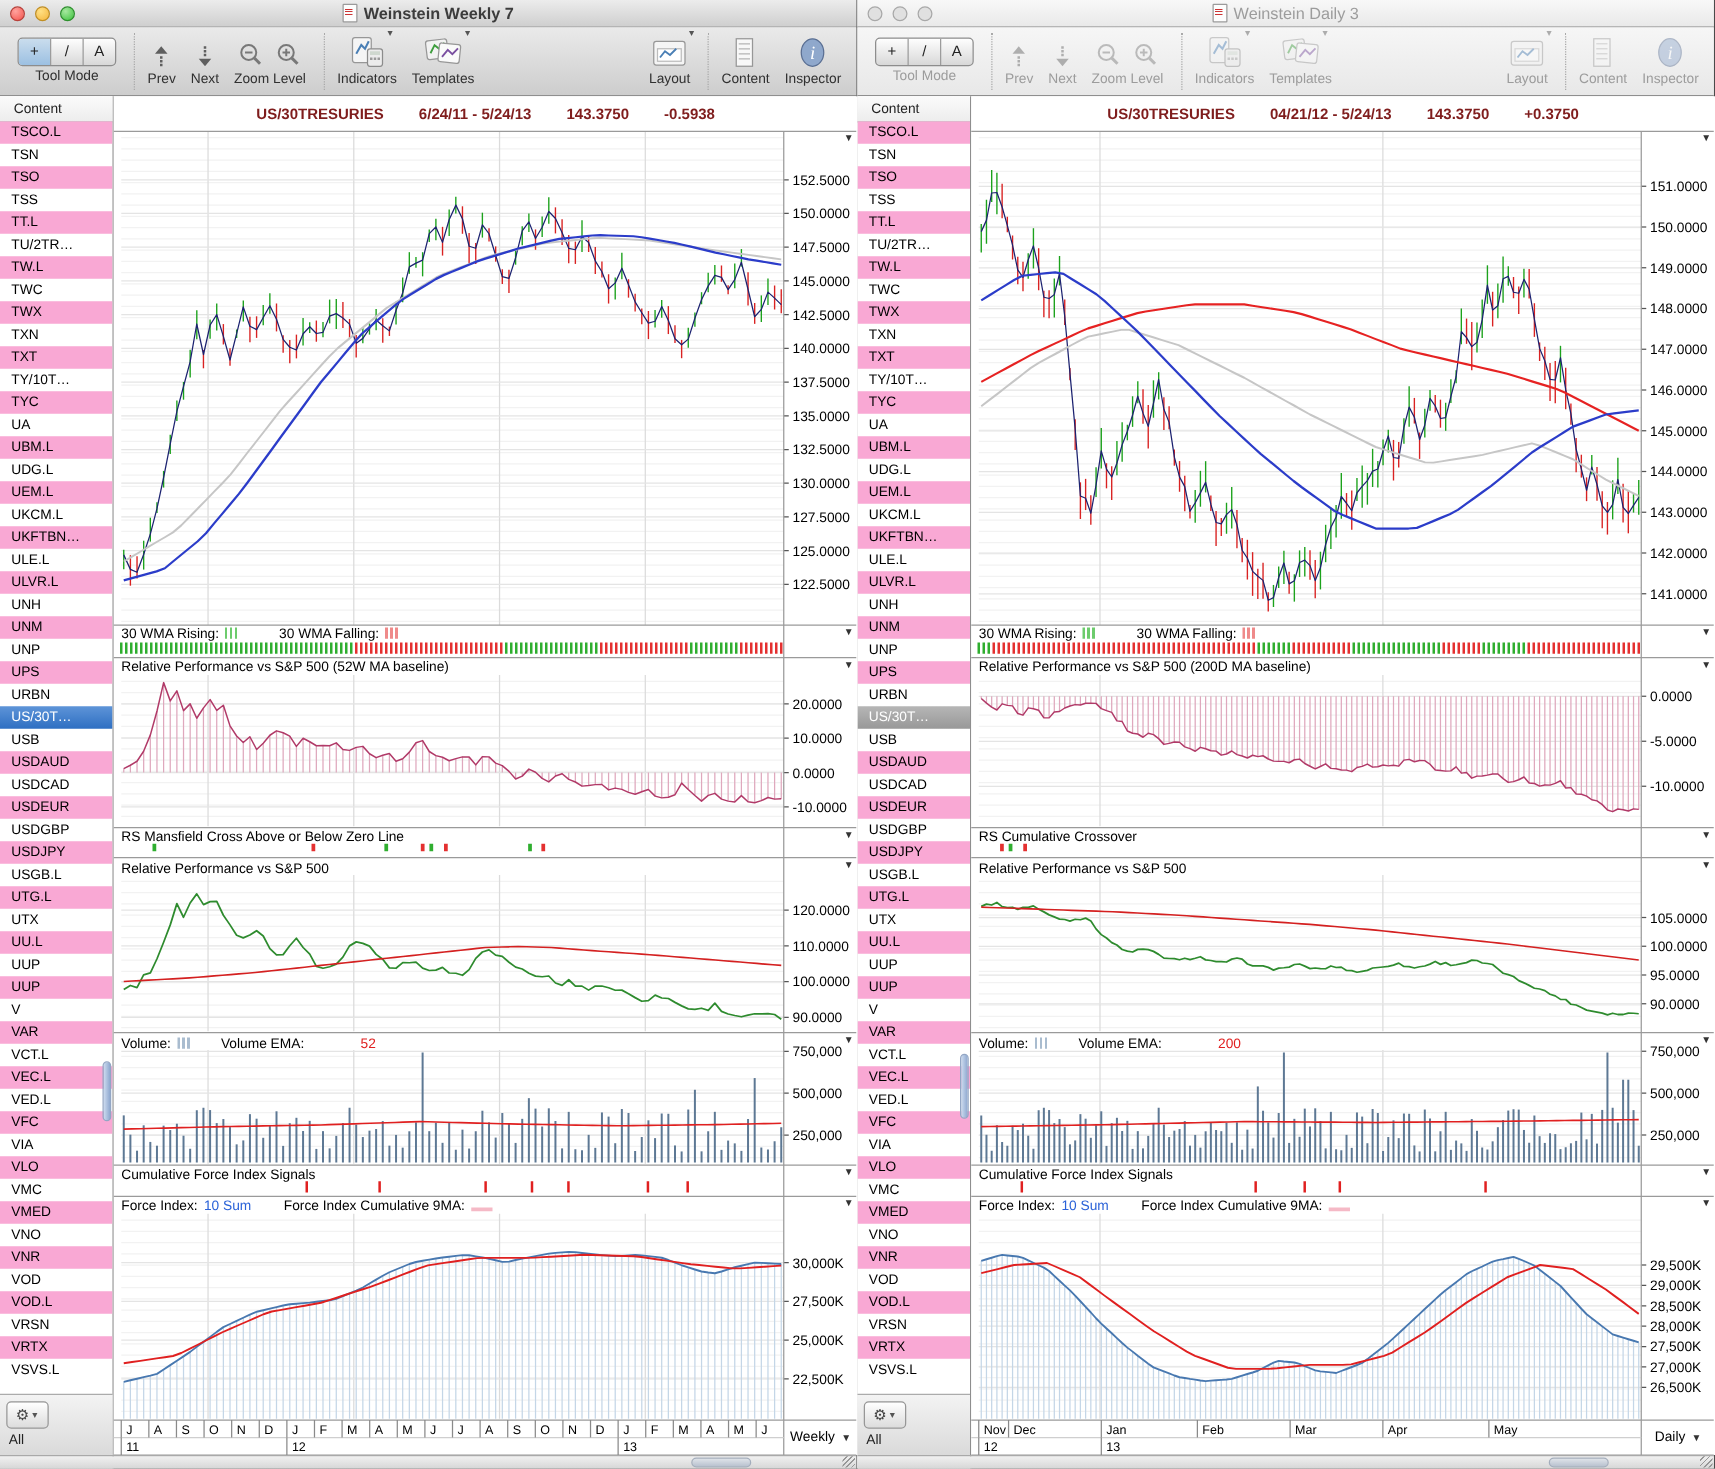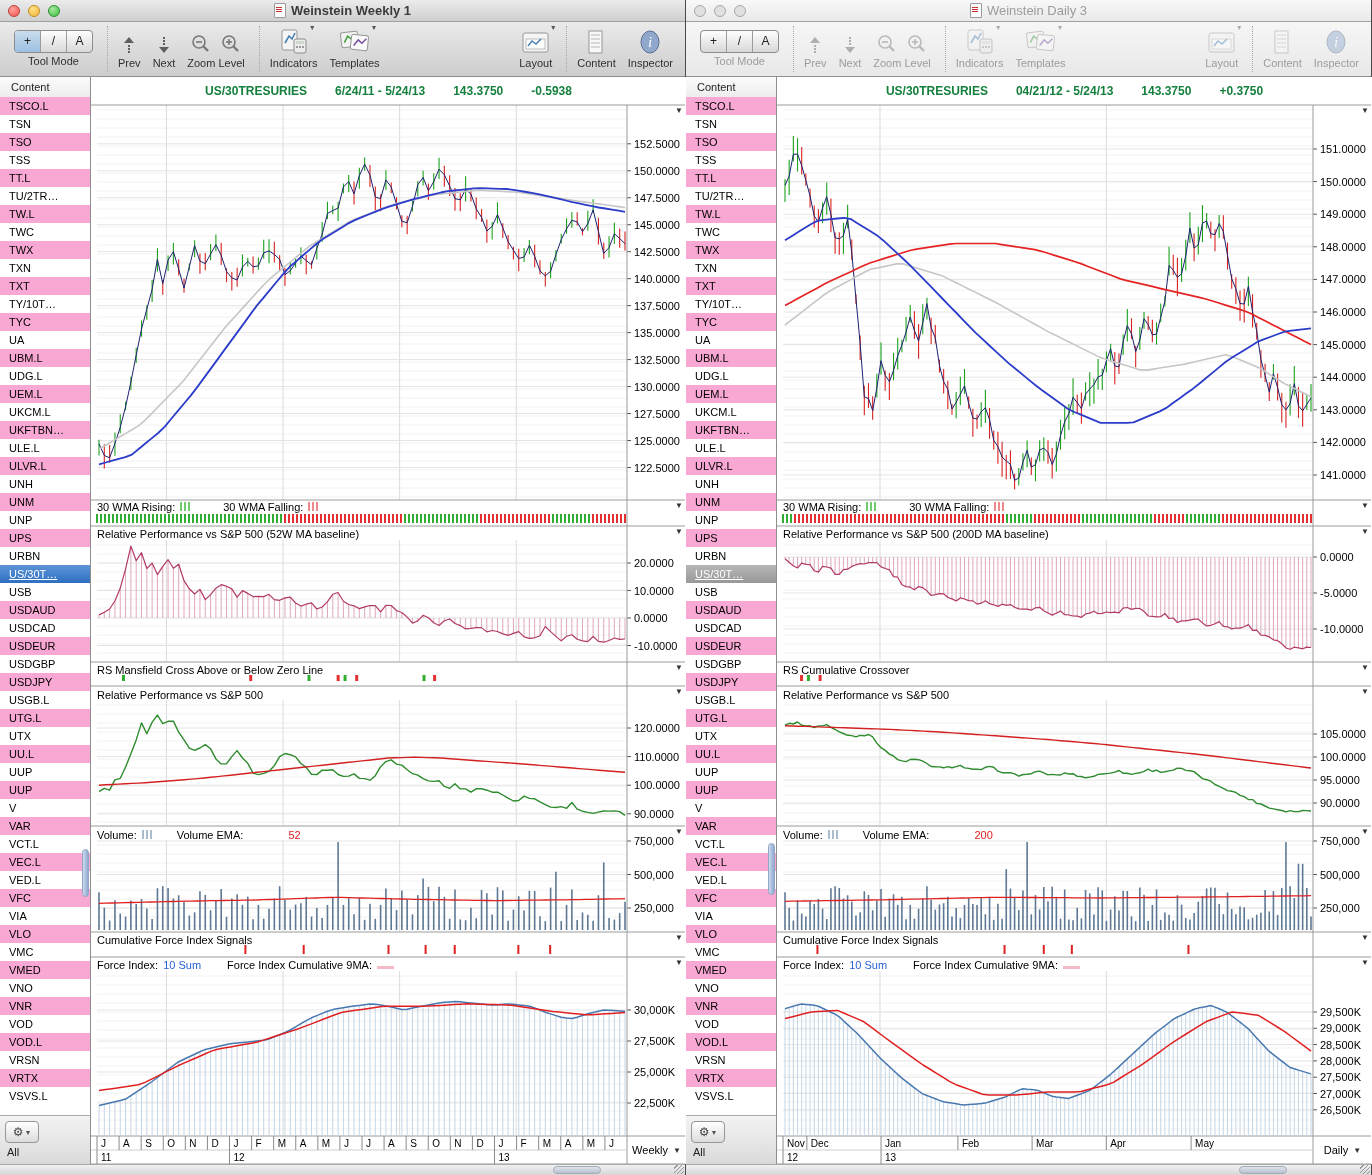--- a/index.html
+++ b/index.html
@@ -34,30 +34,30 @@
   .seg-btn:last-child{border-right:none;}
   .active .seg-btn.sel{background:linear-gradient(#cadded,#9cc0e2);}
   .caret-mini{position:absolute;top:-1px;right:-7px;font-size:7px;color:#555;}
   .spacer{flex:1;}
   
   .sidebar{position:absolute;left:0;top:77px;width:91px;bottom:0;background:#fff;border-right:1px solid #8e8e8e;box-sizing:border-box;}
   .sb-header{height:20px;line-height:20px;font-size:11px;color:#222;padding-left:11px;border-bottom:1px solid #b5b5b5;background:linear-gradient(#fbfbfb,#ededed);}
   .sb-list{position:absolute;top:20px;left:0;right:0;height:1012px;overflow:hidden;}
   .sb-row{height:18px;line-height:18px;font-size:11px;color:#000;padding-left:9px;white-space:nowrap;overflow:hidden;}
   .sb-row.alt{background:#f9a8d4;}
-  .sb-row.sel{background:linear-gradient(#5e94d8,#2e6fc2);color:#fff;text-decoration:underline;}
+  .sb-row.sel{background:linear-gradient(#5e94d8,#2e6fc2);color:#fff;}
   .inactive .sb-row.sel{background:linear-gradient(#b6b6b6,#989898);color:#fff;}
   .sb-thumb{position:absolute;right:1px;top:772px;width:7px;height:48px;border-radius:4px;background:linear-gradient(90deg,#cddbef,#8fa9d0);border:1px solid #93a6c4;box-sizing:border-box;}
   .sb-footer{position:absolute;left:0;right:0;bottom:11px;height:49px;background:linear-gradient(#f3f3f3,#dadada);border-top:1px solid #ababab;box-sizing:border-box;}
   .gear-btn{width:32px;height:20px;border:1px solid #979797;border-radius:4px;background:linear-gradient(#ffffff,#dcdcdc);display:flex;align-items:center;justify-content:center;font-size:12px;color:#444;margin:5px 0 3px 5px;gap:1px;}
   .gear-caret{font-size:7px;color:#555;}
   .sb-all{font-size:11px;color:#222;padding-left:7px;}
   
   .chart-bg{position:absolute;left:91px;top:77px;width:595px;height:1087px;background:#fff;}
-  .chart-header{position:absolute;left:91px;top:77px;width:595px;height:28px;display:flex;align-items:center;justify-content:center;gap:28px;font-size:12px;font-weight:700;color:#15803d;}
+  .chart-header{position:absolute;left:91px;top:77px;width:595px;height:28px;display:flex;align-items:center;justify-content:center;gap:28px;font-size:12px;font-weight:700;color:#7f1d1d;}
   .chart-svg{position:absolute;left:0;top:0;pointer-events:none;}
   .prow{position:absolute;left:97px;height:13px;font-size:11px;color:#000;display:flex;align-items:center;gap:5px;white-space:nowrap;}
   .prow.wma{top:500px}.prow.rp1{top:527px}.prow.mans{top:663px}.prow.rp2{top:688px}
   .prow.vol{top:828px}.prow.cfis{top:933px}.prow.fi{top:958px}
   .gl{display:inline-block;width:11px;height:9px;}
   .gl.g{background:repeating-linear-gradient(90deg,#6dcc6d 0 2px,transparent 2px 4px);}
   .gl.r{background:repeating-linear-gradient(90deg,#ef8a8a 0 2px,transparent 2px 4px);}
   .gl.b{background:repeating-linear-gradient(90deg,#a9bccf 0 2px,transparent 2px 4px);}
   .red-val{color:#e02020;margin-left:40px;}
   .blue-val{color:#2a62d8;}
@@ -76,21 +76,21 @@
 
   <section class="window active" id="win0" style="left:0">
     <header class="titlebar">
       <div class="traffic">
         <span class="tl close"></span>
         <span class="tl min"></span>
         <span class="tl max"></span>
       </div>
       <div class="title-wrap">
         <span class="doc-icon"></span>
-        <span class="title">Weinstein Weekly 1</span>
+        <span class="title">Weinstein Weekly 7</span>
       </div>
     </header>
     <div class="toolbar">
       <div class="titem">
         <div class="seg">
           <span class="seg-btn sel">+</span>
           <span class="seg-btn">/</span>
           <span class="seg-btn">A</span>
         </div>
         <span class="tlabel">Tool Mode</span>

